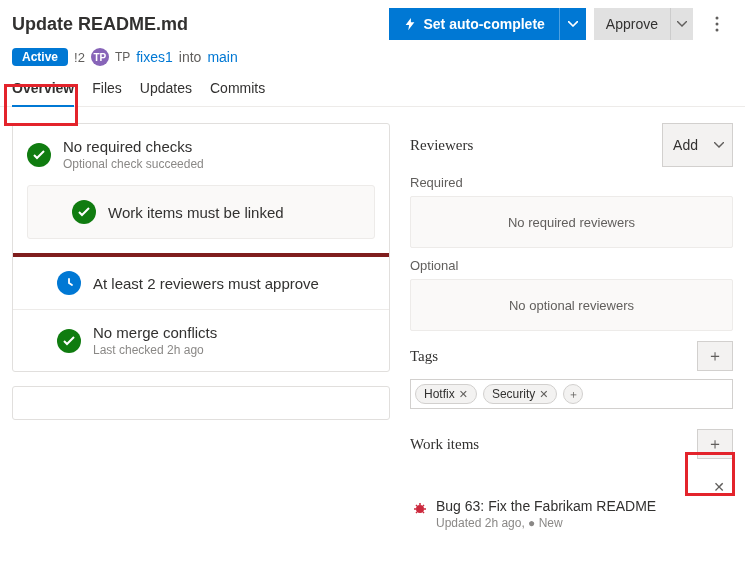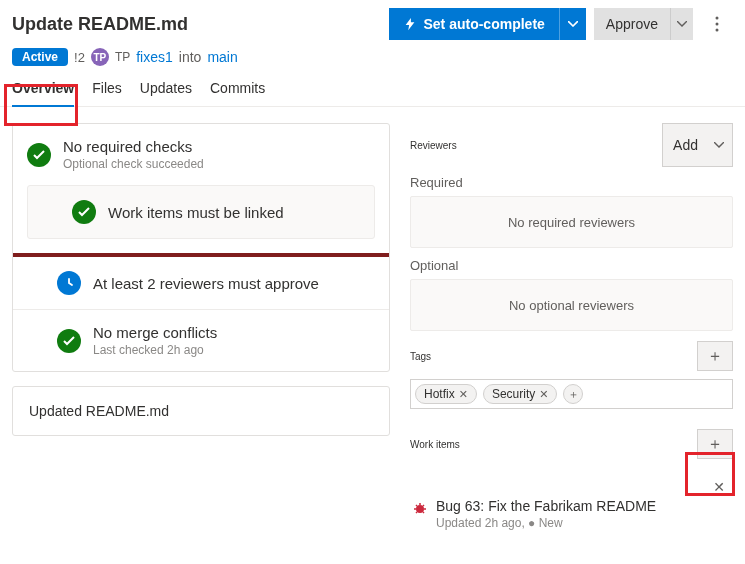--- a/index.html
+++ b/index.html
@@ -49,21 +49,21 @@
   .circle { width: 24px; height: 24px; border-radius: 50%; display: inline-flex; align-items: center; justify-content: center; flex-shrink: 0; }
   .circle-green { background: #107c10; color: #fff; }
   .circle-blue { background: #0078d4; color: #fff; }
   .check-body { display: flex; flex-direction: column; }
   .check-title { font-size: 15px; }
   .check-sub { font-size: 12px; color: #8a8886; margin-top: 2px; }
   .desc-card { padding: 16px; }
   .desc-head { display: flex; justify-content: space-between; align-items: center; margin-bottom: 18px; }
   .desc-title { font-size: 15px; font-weight: 400; }
   .section-head { display: flex; justify-content: space-between; align-items: center; margin-bottom: 8px; }
-  .section-title { font-size: 10px; }
+  .section-title { font-size: 15px; font-family: Liberation Serif, serif; }
   .add-btn { display: inline-flex; align-items: center; background: #f3f2f1; border: 1px solid #d2d0ce; height: 44px; padding: 0 8px 0 10px; gap: 16px; cursor: pointer; }
   .plus-btn { display: inline-flex; align-items: center; justify-content: center; width: 36px; height: 30px; background: #f3f2f1; border: 1px solid #d2d0ce; cursor: pointer; color: #605e5c; font-size: 16px; }
   .sub-label { font-size: 13px; color: #605e5c; margin: 6px 0 6px 0; }
   .reviewer-box { background: #faf9f8; border: 1px solid #edebe9; border-radius: 2px; height: 52px; display: flex; align-items: center; justify-content: center; color: #605e5c; font-size: 13px; margin-bottom: 10px; }
   .tag-row { display: flex; align-items: center; gap: 6px; border: 1px solid #d2d0ce; padding: 4px; background: #fff; }
   .tag { display: inline-flex; align-items: center; gap: 4px; background: #f3f2f1; border: 1px solid #d2d0ce; border-radius: 10px; padding: 2px 8px; font-size: 12px; }
   .tag .x { color: #605e5c; cursor: pointer; font-size: 11px; }
   .tag-add { width: 20px; height: 20px; border-radius: 50%; border: 1px solid #d2d0ce; display: inline-flex; align-items: center; justify-content: center; font-size: 11px; color: #605e5c; background: #f3f2f1; cursor: pointer; }
   .wi-item { display: flex; align-items: flex-start; justify-content: space-between; padding: 6px 2px; }
   .wi-left { display: flex; gap: 8px; margin-top: 25px; }
@@ -176,21 +176,20 @@
             </svg>
         </span>
         <div class="check-body">
           <div class="check-title">No merge conflicts</div>
           <div class="check-sub">Last checked 2h ago</div>
         </div>
       </div>
     </div>
 
     <div class="card desc-card">
-      <div>Updated README.md</div>
     </div>
   </div>
 
   <div class="right">
     <div class="section-head">
       <div class="section-title">Reviewers</div>
       <div class="add-btn">
         <span>Add</span>
         <svg width="10" height="6" viewBox="0 0 10 6">
             <path d="M0 0 L5 5 L10 0" stroke="#605e5c" fill="none" stroke-width="1.4"></path>

